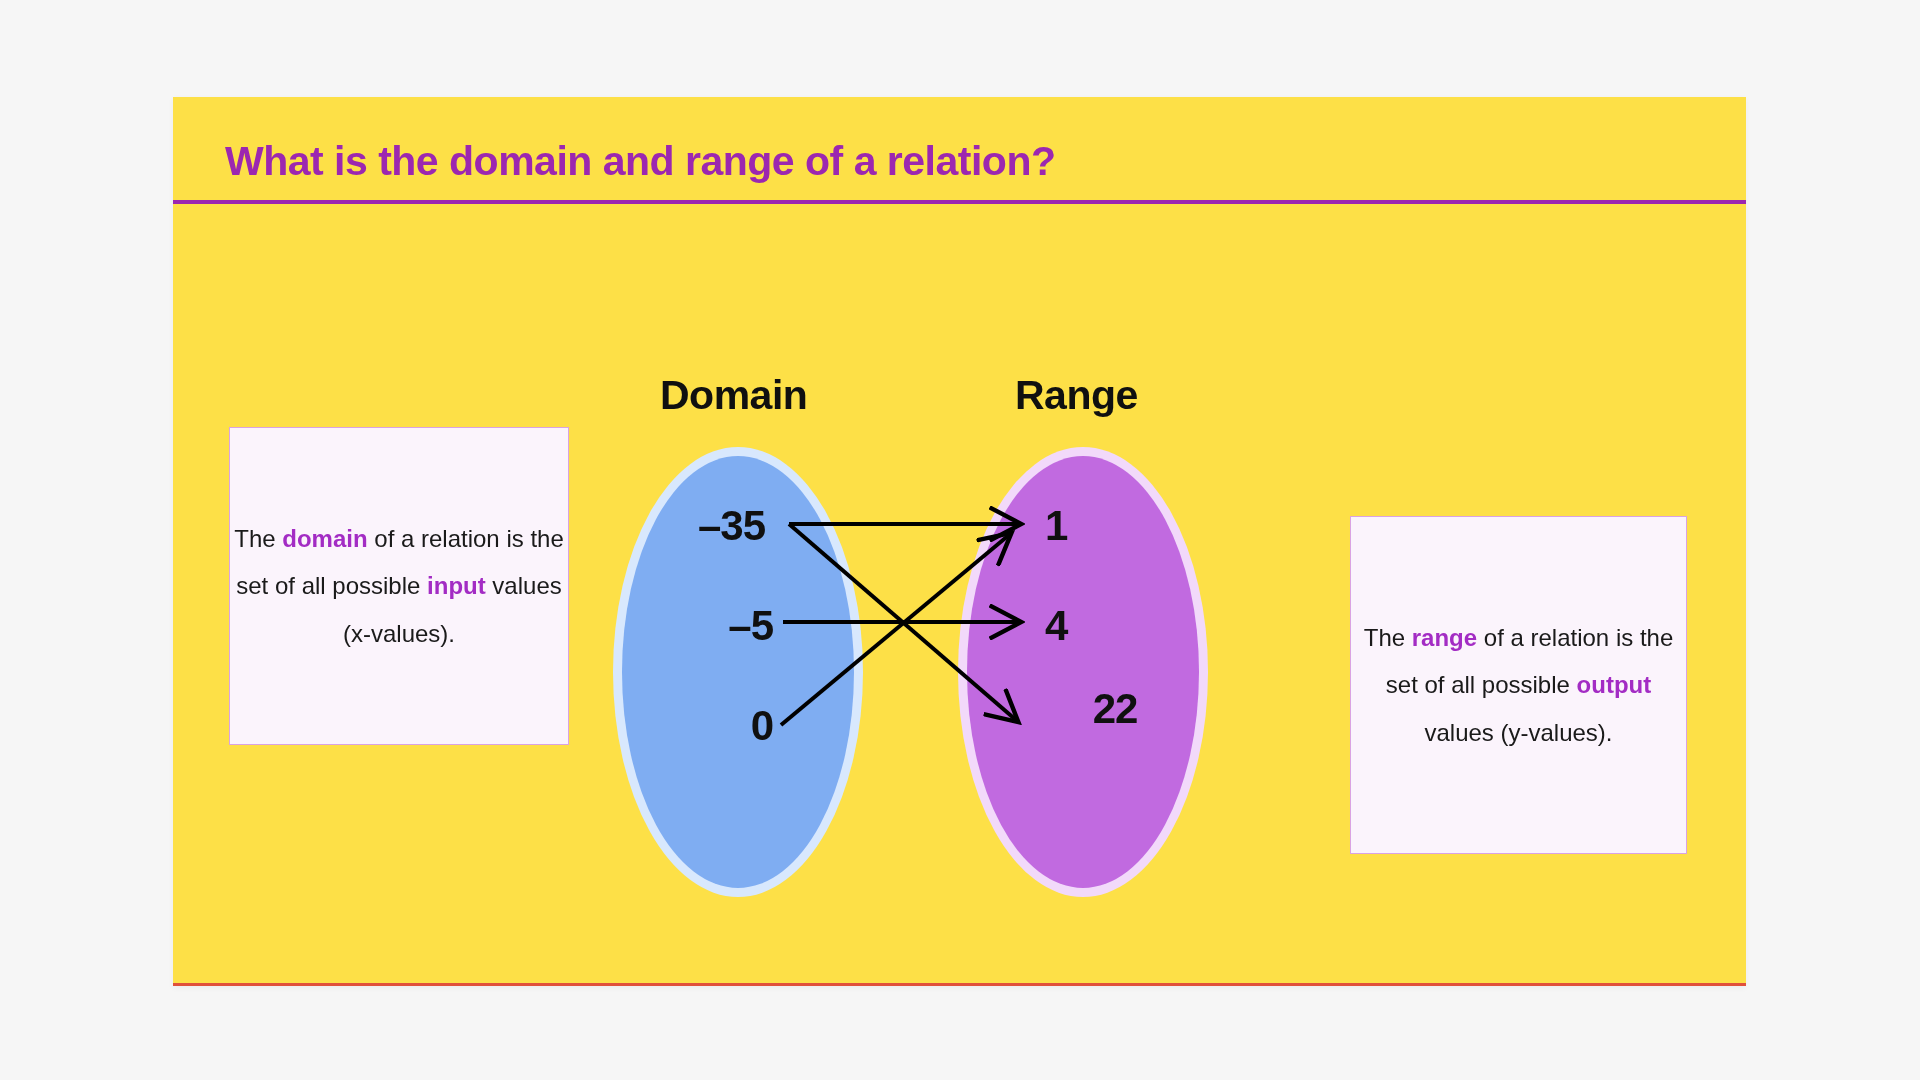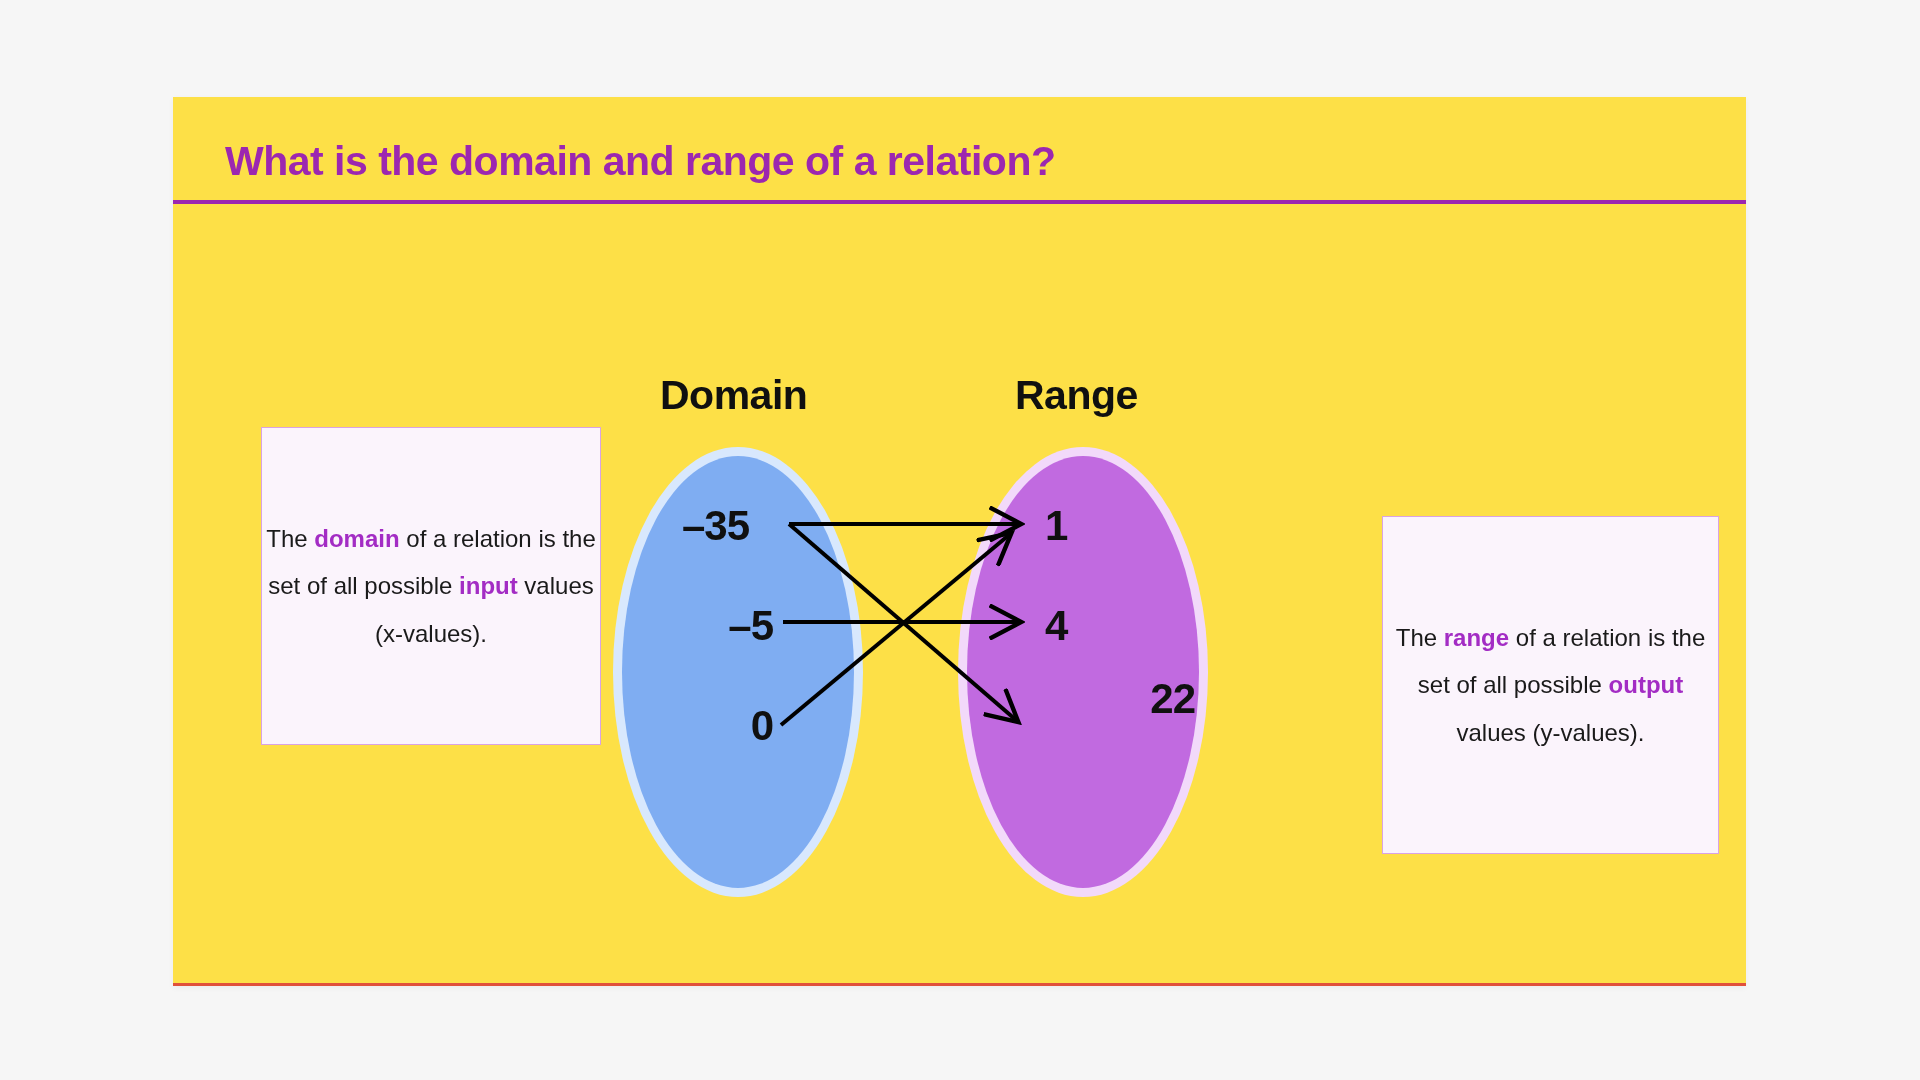--- a/index.html
+++ b/index.html
@@ -45,21 +45,20 @@
     border:1.5px solid #d9a3e3;
     box-sizing:border-box;
     color:#1a1a1a;
     font-size:24px;
     line-height:1.98;
     text-align:center;
     display:flex;
     align-items:center;
     justify-content:center;
     padding:0 0;
-    margin-left:32px;
   }
   .callout b{color:#a32cc4;font-weight:700;}
   .callout-left{ left:56px;  top:330px; width:340px; height:318px; }
   .callout-right{ left:1177px; top:419px; width:337px; height:338px; }
 
   
   .stage{
     position:absolute;
     left:0;top:120px;
     width:1573px;height:640px;
@@ -91,27 +90,27 @@
   .node{
     position:absolute;
     font-size:42px;
     font-weight:700;
     color:#101010;
     letter-spacing:-1px;
     white-space:nowrap;
     text-align:right;
   }
   
-  .n-d1{ left:426px; top:285px; width:150px; }
+  .n-d1{ left:442px; top:285px; width:150px; }
   .n-d2{ left:450px; top:385px; width:150px; }
   .n-d3{ left:450px; top:485px; width:150px; }
   
   .n-r1{ left:872px; top:285px; width:150px; text-align:left; }
   .n-r2{ left:872px; top:385px; width:150px; text-align:left; }
-  .n-r3{ left:862px; top:458px; width:160px; text-align:right; }
+  .n-r3{ left:862px; top:468px; width:160px; text-align:center; }
 
   .arrows{ position:absolute; left:0; top:0; width:1573px; height:640px; }
 </style>
 </head>
 <body>
 
 <div class="page">
   <div class="card">
 
     <div class="card-title">What is the domain and range of a relation?</div>

